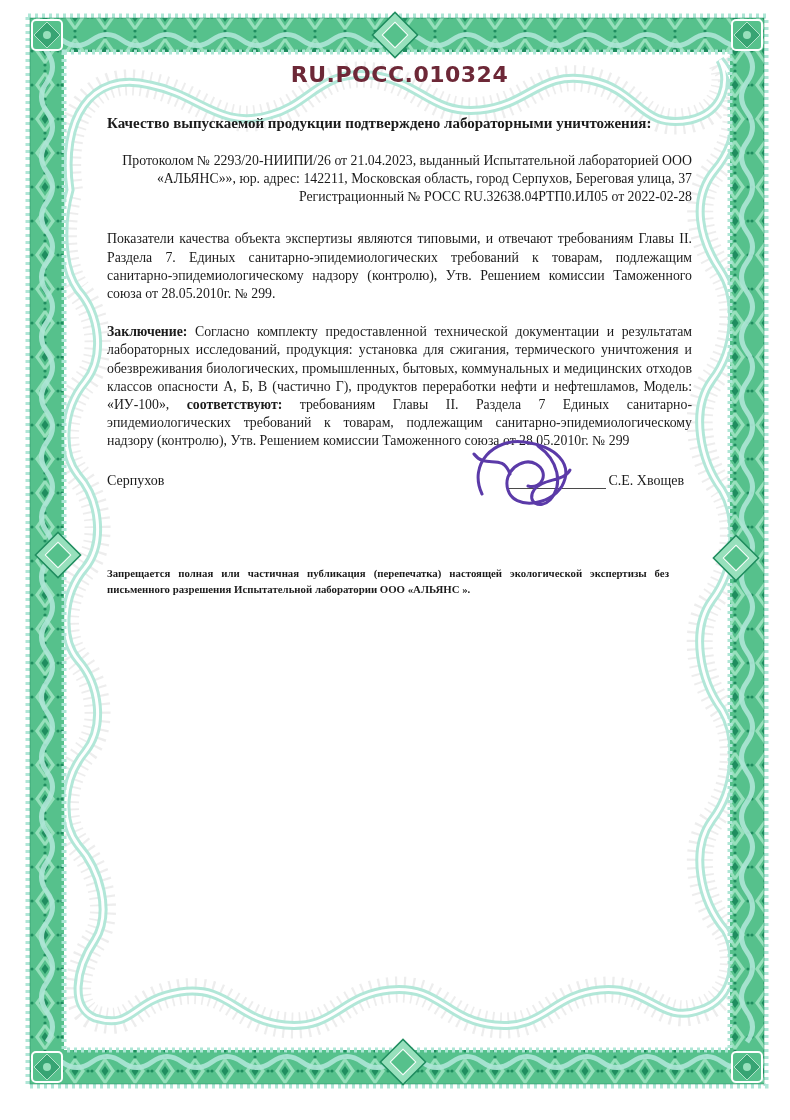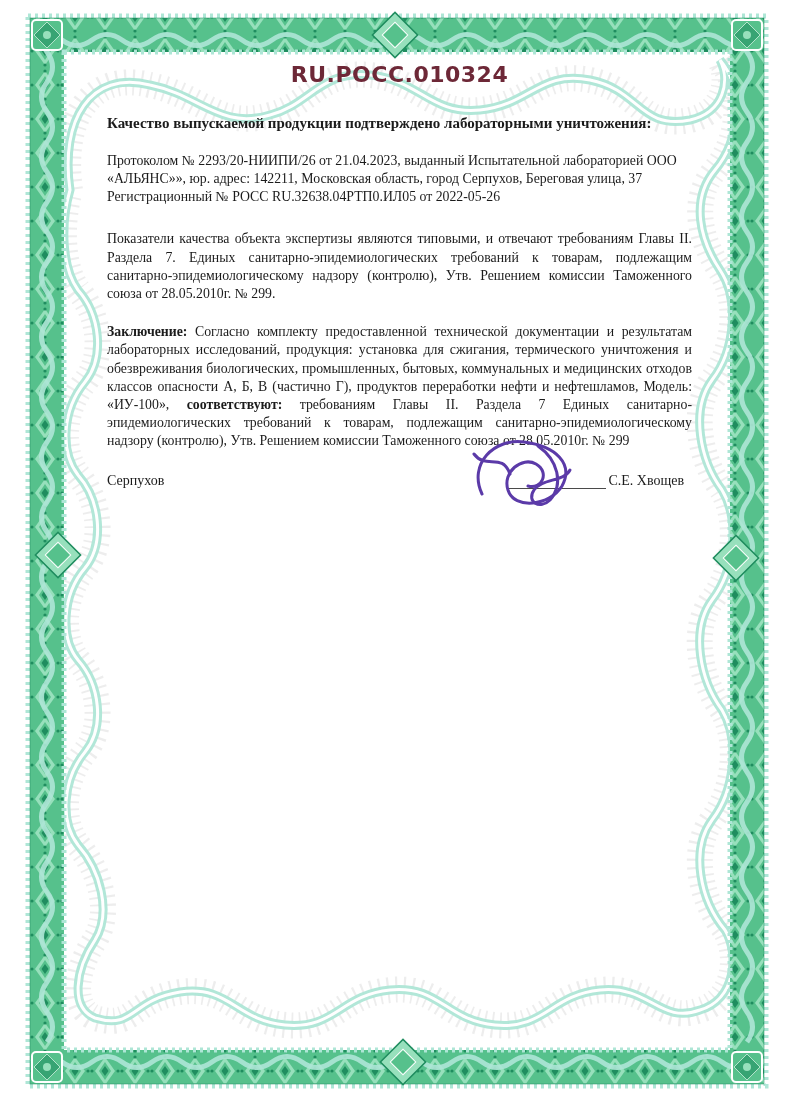--- a/index.html
+++ b/index.html
@@ -16,21 +16,21 @@
   .border-layer .ribbon-hi{stroke:#ffffff;stroke-width:3;fill:none;}
   .border-layer .sine{stroke:var(--lace);stroke-width:5;fill:none;opacity:.9;}
   .border-layer .lace-edge{stroke:var(--lace);stroke-width:5;fill:none;stroke-dasharray:3 4;}
   .border-layer .band-outline{stroke:var(--band-dark);stroke-width:1;fill:none;opacity:.5;}
 
   .content{position:absolute;left:107px;top:0;width:585px;z-index:2;}
 
   .doc-code{margin-top:62px;text-align:center;font-family:"DejaVu Sans", sans-serif;
     font-weight:bold;font-size:22px;letter-spacing:.5px;color:var(--code-color);}
   .heading{margin-top:27px;font-size:15px;font-weight:bold;line-height:1.25;}
-  .para{font-size:13.8px;line-height:1.32;}
+  .para{font-size:13.8px;line-height:1.32;text-align:right;}
   .p-protocol{margin-top:19px;}
   .p-reg{margin-top:0;}
   .p-quality{margin-top:24px;text-align:justify;}
   .p-conclusion{margin-top:20px;text-align:justify;}
   .bold-underline{font-weight:bold;}
 
   .expert-row{margin-top:22px;display:flex;justify-content:space-between;align-items:flex-start;
     font-size:14px;}
   .sig-block{display:flex;align-items:flex-end;position:relative;margin-right:8px;padding-left:48px;}
   .sig-line{display:inline-block;width:98px;border-bottom:1.4px solid #4a4a4a;height:14px;position:relative;}
@@ -124,34 +124,35 @@
   </g>
 </svg>
 
 <div class="content">
 
   <div class="doc-code">RU.РОСС.010324</div>
 
   <div class="heading">Качество выпускаемой продукции подтверждено лабораторными уничтожения:</div>
 
   <p class="para p-protocol">Протоколом № 2293/20-НИИПИ/26 от 21.04.2023, выданный Испытательной лабораторией ООО «АЛЬЯНС»», юр. адрес: 142211, Московская область, город Серпухов, Береговая улица, 37</p>
-  <p class="para p-reg">Регистрационный № РОСС RU.32638.04РТП0.ИЛ05 от 2022-05-26</p>
+  <p class="para p-reg">Регистрационный № РОСС RU.32638.04РТП0.ИЛ05 от 2022-02-28</p>
 
   <p class="para p-quality">Показатели качества объекта экспертизы являются типовыми, и отвечают требованиям Главы II. Раздела 7. Единых санитарно-эпидемиологических требований к товарам, подлежащим санитарно-эпидемиологическому надзору (контролю), Утв. Решением комиссии Таможенного союза от 28.05.2010г. № 299.</p>
 
   <p class="para p-conclusion"><span class="bold-underline">Заключение:</span> <span>Согласно комплекту предоставленной технической документации и результатам лабораторных исследований, продукция: установка для сжигания, термического уничтожения и обезвреживания биологических, промышленных, бытовых, коммунальных и медицинских отходов классов опасности А, Б, В (частично Г), продуктов переработки нефти и нефтешламов, Модель: «ИУ-100»,</span> <span class="bold-underline">соответствуют:</span> <span>требованиям Главы II. Раздела 7 Единых санитарно-эпидемиологических требований к товарам, подлежащим санитарно-эпидемиологическому надзору (контролю), Утв. Решением комиссии Таможенного союза от 28.05.2010г. № 299</span></p>
 
   <div class="expert-row">
     <span>Серпухов</span>
     <span class="sig-block">
       <span class="sig-line">
         <svg class="sig-svg" width="132" height="84" viewBox="0 0 132 84" xmlns="http://www.w3.org/2000/svg" aria-hidden="true">
           <path d="M8 24 C20 40, 36 22, 44 44"></path>
           <path d="M16 64 C2 34, 28 8, 58 12 C90 16, 108 34, 96 56 C84 76, 48 80, 42 60 C36 42, 56 26, 70 34 C84 42, 76 60, 62 56"></path>
           <path d="M72 16 C92 30, 98 54, 84 70 C74 80, 60 72, 68 60 C76 48, 98 52, 104 40"></path>
         </svg>
       </span>
       <span class="expert-name">С.Е. Хвощев</span>
     </span>
   </div>
 
+  <p class="footer-note">Запрещается полная или частичная публикация (перепечатка) настоящей экологической экспертизы без письменного разрешения Испытательной лаборатории ООО «АЛЬЯНС ».</p>
 
 </div>
 
 </body></html>

